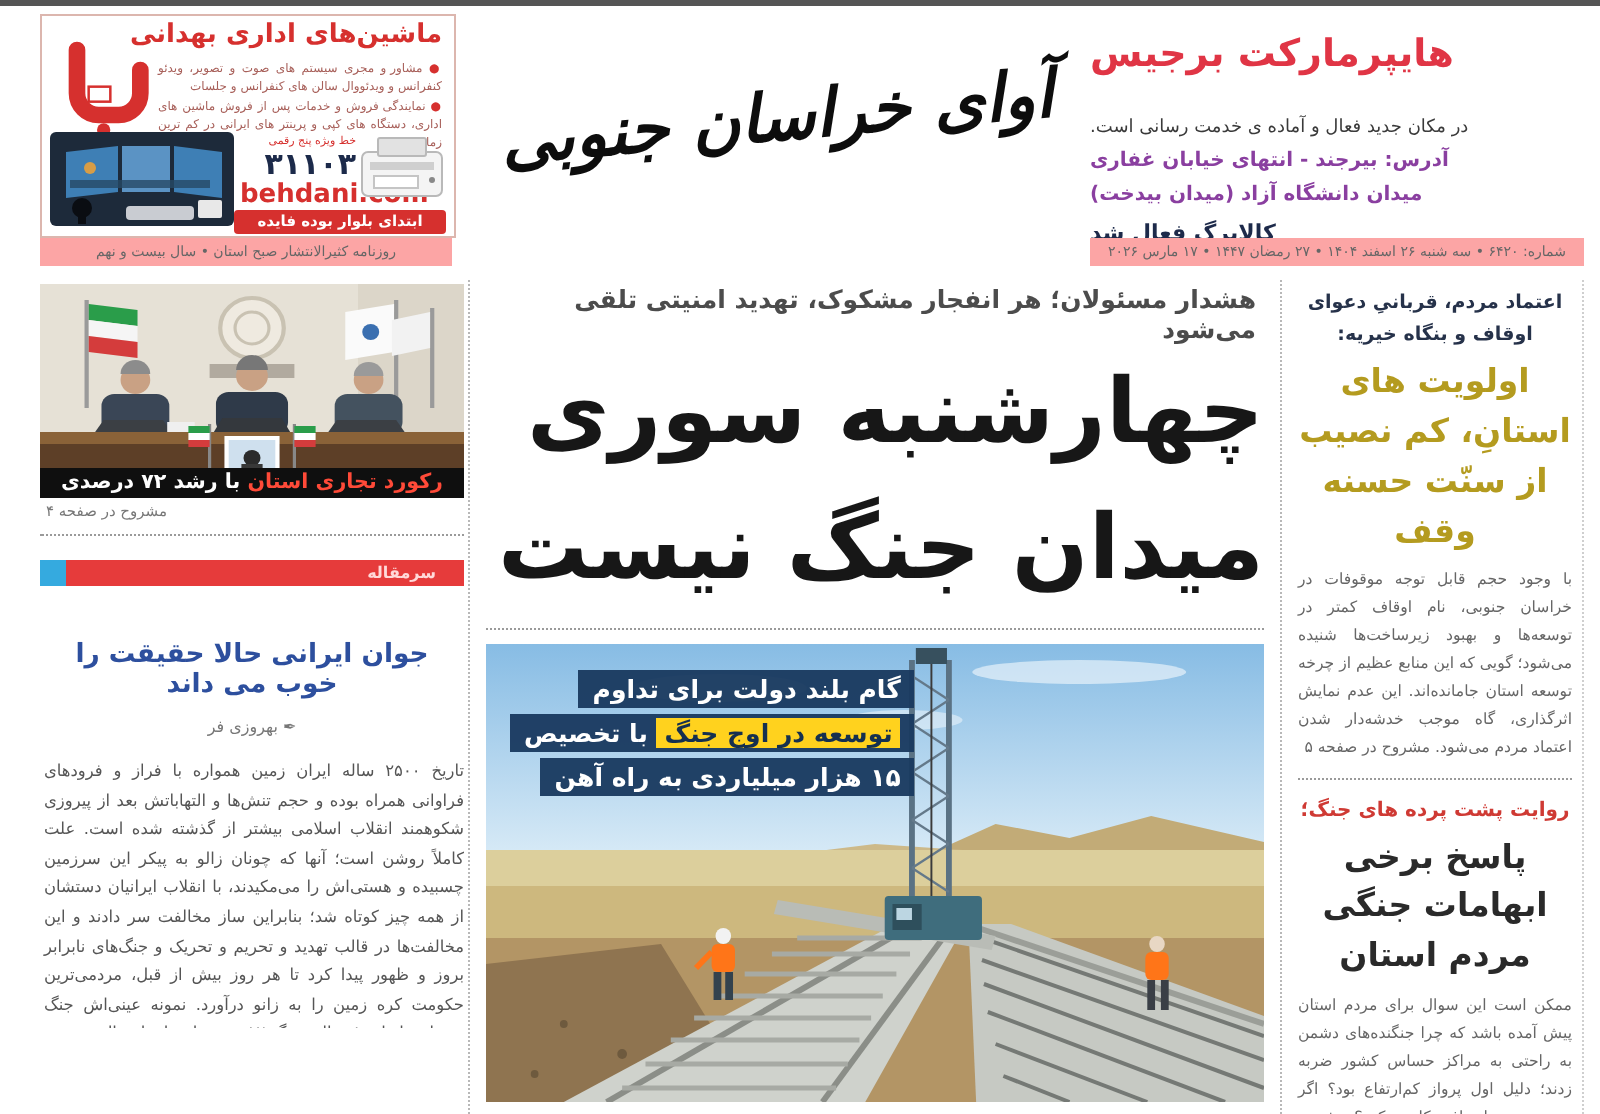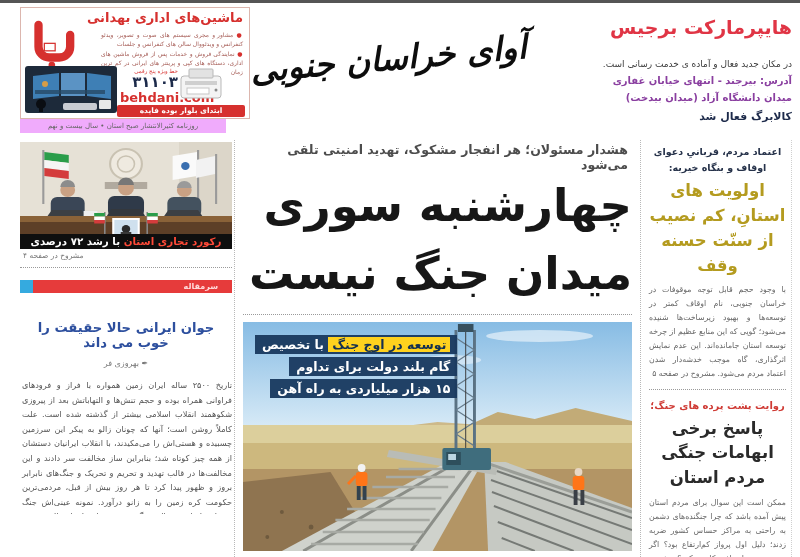--- a/index.html
+++ b/index.html
@@ -1,46 +1,46 @@
 <!DOCTYPE html>
 <html lang="fa" dir="rtl"><head>
 <meta charset="utf-8">
 <style>
   html,body{margin:0;padding:0;background:#fff;}
   .page{position:relative;width:800px;height:557px;background:#fff;overflow:hidden;
         font-family:"DejaVu Sans",sans-serif;direction:rtl;}
   .toprule{position:absolute;top:0;left:0;right:0;height:3px;background:#555;}
 
   
-  .ad-behdani{position:absolute;top:7px;left:20px;width:206px;height:110px;border:1px solid #dcb6ae;background:#fff;padding-left:22px;}
+  .ad-behdani{position:absolute;top:7px;left:20px;width:206px;height:110px;border:1px solid #dcb6ae;background:#fff;}
   .bh-title{position:absolute;top:2px;right:6px;color:#d6302e;font-weight:bold;font-size:13px;}
   .bh-logo{position:absolute;top:10px;left:5px;width:50px;height:54px;}
   .bh-bullets{position:absolute;top:22px;right:6px;width:142px;font-size:6px;color:#a8605a;line-height:1.55;text-align:justify;}
   .bh-bullets .b{display:block;}
   .bh-bullets .dot{color:#d6302e;font-size:6px;}
   .bh-photo{position:absolute;left:4px;bottom:5px;width:92px;height:47px;}
   .bh-phone{position:absolute;left:99px;bottom:13px;width:58px;text-align:right;}
   .bh-phone .lab{font-size:5.5px;color:#d6302e;display:block;}
   .bh-phone .num{font-size:15px;font-weight:bold;color:#1c2a4a;display:block;line-height:1.1;letter-spacing:1px;}
   .bh-phone .site{font-size:13px;color:#d6302e;font-weight:bold;display:block;direction:ltr;}
   .bh-printer{position:absolute;left:158px;bottom:17px;width:44px;height:35px;}
   .bh-banner{position:absolute;left:96px;right:4px;bottom:1px;height:12px;background:#d6302e;border-radius:2px;
              color:#fff;font-size:7.5px;line-height:12px;text-align:center;font-weight:bold;}
 
   .masthead{position:absolute;left:234px;top:2px;width:308px;height:113px;display:flex;align-items:center;justify-content:center;overflow:hidden;}
   .masthead .mh{font-family:"DejaVu Serif",serif;font-style:italic;font-weight:bold;font-size:33px;color:#0d0d0d;
                 transform:rotate(-5deg);white-space:nowrap;}
 
-  .ad-barjis{position:absolute;left:545px;top:8px;width:247px;height:104px;text-align:right;background:#fff;}
+  .ad-barjis{position:absolute;left:545px;top:8px;width:247px;height:104px;text-align:left;background:#fff;}
   .bj-title{color:#e03545;font-weight:bold;font-size:19px;margin-top:8px;}
   .bj-l1{color:#3a3a3a;font-size:9px;margin-top:21px;}
   .bj-l2,.bj-l3{color:#8a3fa0;font-weight:bold;font-size:10px;margin-top:6px;}
   .bj-l4{color:#1d2a4a;font-weight:bold;font-size:11px;margin-top:7px;}
 
-  .strip{position:absolute;top:119px;height:14px;background:#f0abfc;color:#666;font-size:7px;line-height:14px;text-align:center;}
+  .strip{position:absolute;top:119px;height:14px;background:#fca5a5;color:#666;font-size:7px;line-height:14px;text-align:center;}
   .strip.sl{left:20px;width:206px;}
   .strip.sr{left:545px;width:247px;}
 
   
   .main{position:absolute;top:140px;left:20px;width:772px;height:417px;display:flex;}
   .col-news{width:152px;border-left:1px dotted #b8b8b8;border-right:1px dotted #cfcfcf;padding:4px 5px 0 8px;box-sizing:border-box;}
   .col-lead{flex:1;border-left:1px dotted #b8b8b8;padding:2px 8px 12px;box-sizing:border-box;}
   .col-side{width:214px;padding:2px 2px 0 0;box-sizing:border-box;}
   .dotsep{border-top:1px dotted #9a9a9a;margin:7px 0;}
 
@@ -128,20 +128,21 @@
 
   <div class="ad-barjis">
     <div class="bj-title">هایپرمارکت برجیس</div>
     <div class="bj-l1">در مکان جدید فعال و آماده ی خدمت رسانی است.</div>
     <div class="bj-l2">آدرس: بیرجند - انتهای خیابان غفاری</div>
     <div class="bj-l3">میدان دانشگاه آزاد (میدان بیدخت)</div>
     <div class="bj-l4">کالابرگ فعال شد</div>
   </div>
 
   <div class="strip sl">روزنامه کثیرالانتشار صبح استان • سال بیست و نهم</div>
+  <div class="strip sr">شماره: ۶۴۲۰ • سه شنبه ۲۶ اسفند ۱۴۰۴ • ۲۷ رمضان ۱۴۴۷ • ۱۷ مارس ۲۰۲۶</div>
 
   <div class="main">
 
     <div class="col-news">
       <div class="art a1">
         <div class="kick">اعتماد مردم، قربانیِ دعوای اوقاف و بنگاه خیریه:</div>
         <div class="head">اولویت های استانِ، کم نصیب از سنّت حسنه وقف</div>
         <div class="abody">با وجود حجم قابل توجه موقوفات در خراسان جنوبی، نام اوقاف کمتر در توسعه‌ها و بهبود زیرساخت‌ها شنیده می‌شود؛ گویی که این منابع عظیم از چرخه توسعه استان جامانده‌اند. این عدم نمایش اثرگذاری، گاه موجب خدشه‌دار شدن اعتماد مردم می‌شود. مشروح در صفحه ۵</div>
       </div>
       <div class="dotsep"></div>
@@ -238,22 +239,22 @@
             <line x1="116" y1="154" x2="108" y2="162" stroke="#ff7518" stroke-width="3"></line>
           </g>
           <g>
             <circle cx="345" cy="150" r="4" fill="#e8d7c4"></circle>
             <rect x="339" y="154" width="12" height="14" rx="3" fill="#ff7518"></rect>
             <rect x="340" y="168" width="4" height="15" fill="#3a3f46"></rect>
             <rect x="347" y="168" width="4" height="15" fill="#3a3f46"></rect>
           </g>
         </svg>
         <div class="cap">
+          <span class="row">گام بلند دولت برای تداوم</span>
           <span class="row"><span class="hl">توسعه در اوج جنگ</span> <span>با تخصیص</span></span>
-          <span class="row">گام بلند دولت برای تداوم</span>
           <span class="row">۱۵ هزار میلیاردی به راه آهن</span>
         </div>
       </div>
     </div>
 
     <div class="col-side">
       <div class="trade">
         <svg viewBox="0 0 200 106" preserveAspectRatio="none">
           <rect x="0" y="0" width="200" height="106" fill="#e6e1d6"></rect>
           <rect x="150" y="0" width="50" height="106" fill="#dcd6c9"></rect>

